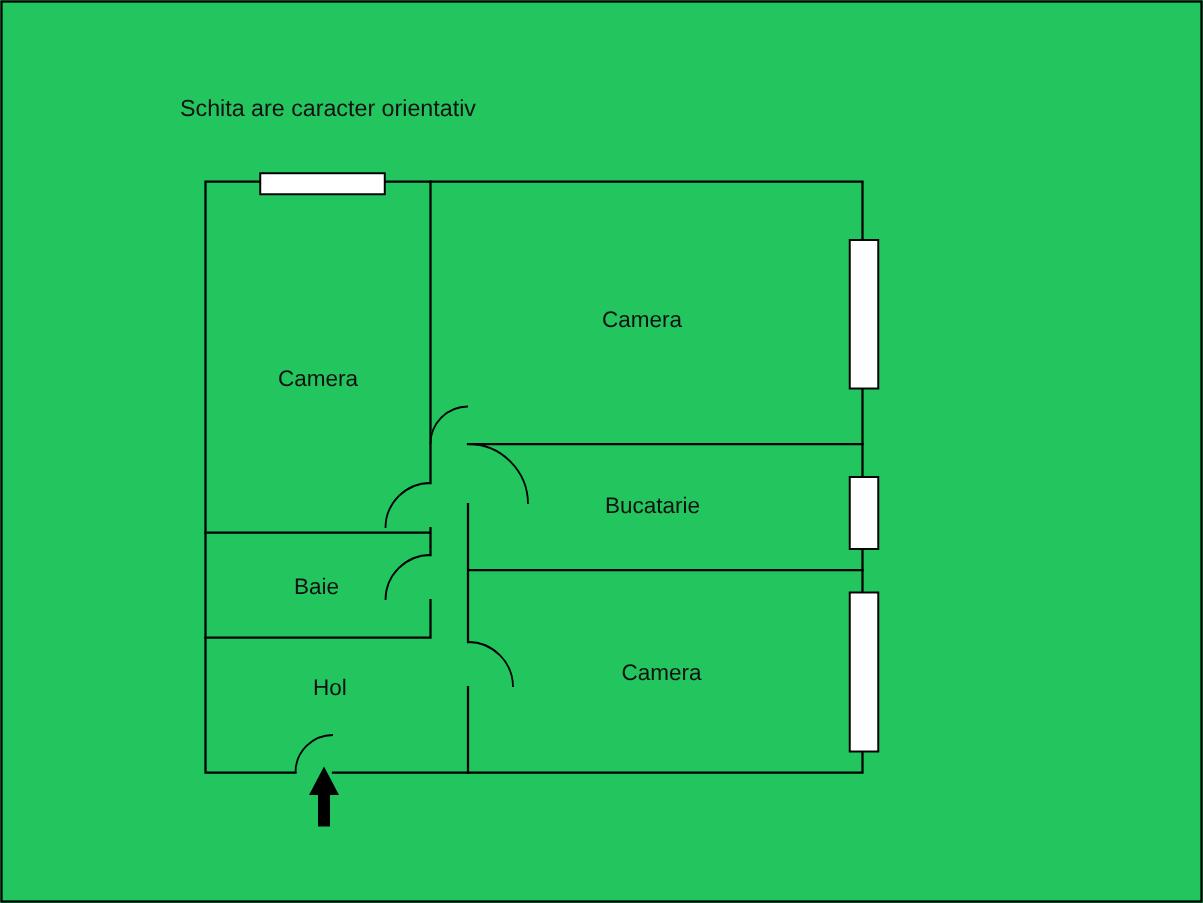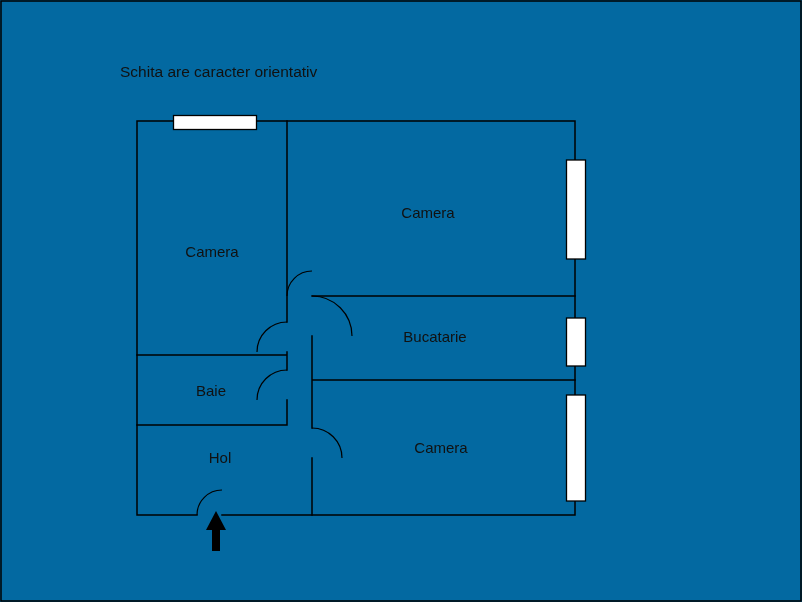--- a/index.html
+++ b/index.html
@@ -4,21 +4,21 @@
 <style>
   html, body {
     margin: 0;
     padding: 0;
     background: #ffffff;
   }
   .frame {
     width: 802px;
     height: 602px;
     position: relative;
-    background: #0369a1;
+    background: #22c55e;
   }
   svg { display: block; }
   .title-text {
     font-family: "Liberation Sans", sans-serif;
     font-size: 15.5px;
     fill: #111111;
   }
   .room-label {
     font-family: "Liberation Sans", sans-serif;
     font-size: 15px;

